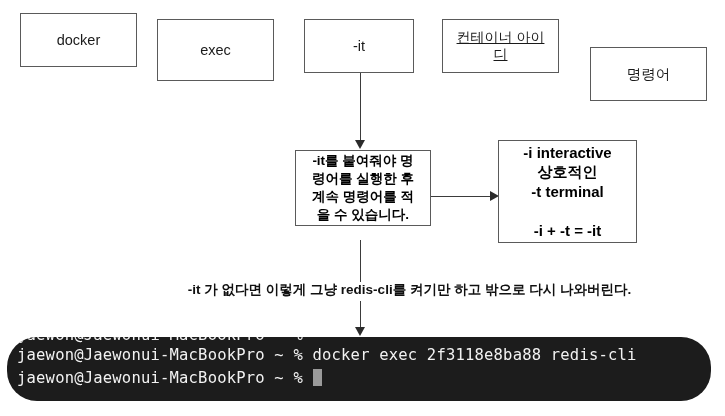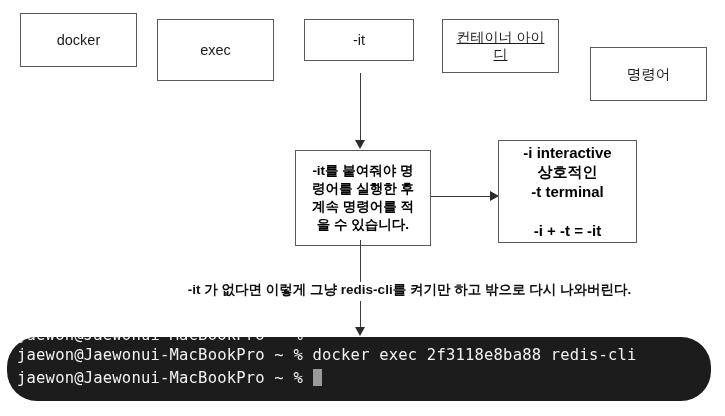--- a/index.html
+++ b/index.html
@@ -146,37 +146,37 @@
 <div id="canvas">
 
   <div class="node top" id="box-docker" style="left:20px; top:13px; width:117px; height:54px;">
     <span class="node-label">docker</span>
   </div>
 
   <div class="node top" id="box-exec" style="left:157px; top:19px; width:117px; height:62px;">
     <span class="node-label">exec</span>
   </div>
 
-  <div class="node top" id="box-it" style="left:304px; top:19px; width:110px; height:42px;align-items:center;">
+  <div class="node top" id="box-it" style="left:304px; top:19px; width:110px; height:54px;align-items:center;">
     <span class="node-label">-it</span>
   </div>
 
   <div class="node top tall-text" id="box-container-id" style="left:442px; top:19px; width:117px; height:54px;text-decoration:underline;">
     <span class="node-label">컨테이너 아이
 디</span>
   </div>
 
   <div class="node top" id="box-command" style="left:590px; top:19px; width:117px; height:54px;margin-top:28px;">
     <span class="node-label">명령어</span>
   </div>
 
   <div class="vline" id="conn-it-to-explain" style="left:360px; top:73px; height:68px;"></div>
   <div class="arrow-down" id="arrow-it-to-explain" style="left:355px; top:140px;"></div>
 
-  <div class="node" id="explain-box" style="left:295px; top:150px; width:136px; height:96px;">
+  <div class="node" id="explain-box" style="left:295px; top:150px; width:136px; height:76px;">
     <span class="node-label">-it를 붙여줘야 명
 령어를 실행한 후
 계속 명령어를 적
 을 수 있습니다.</span>
   </div>
 
   <div class="hline" id="conn-explain-to-define" style="left:431px; top:196px; width:60px;"></div>
   <div class="arrow-right" id="arrow-explain-to-define" style="left:490px; top:191px;"></div>
 
   <div class="node" id="define-box" style="left:498px; top:140px; width:139px; height:103px;">

